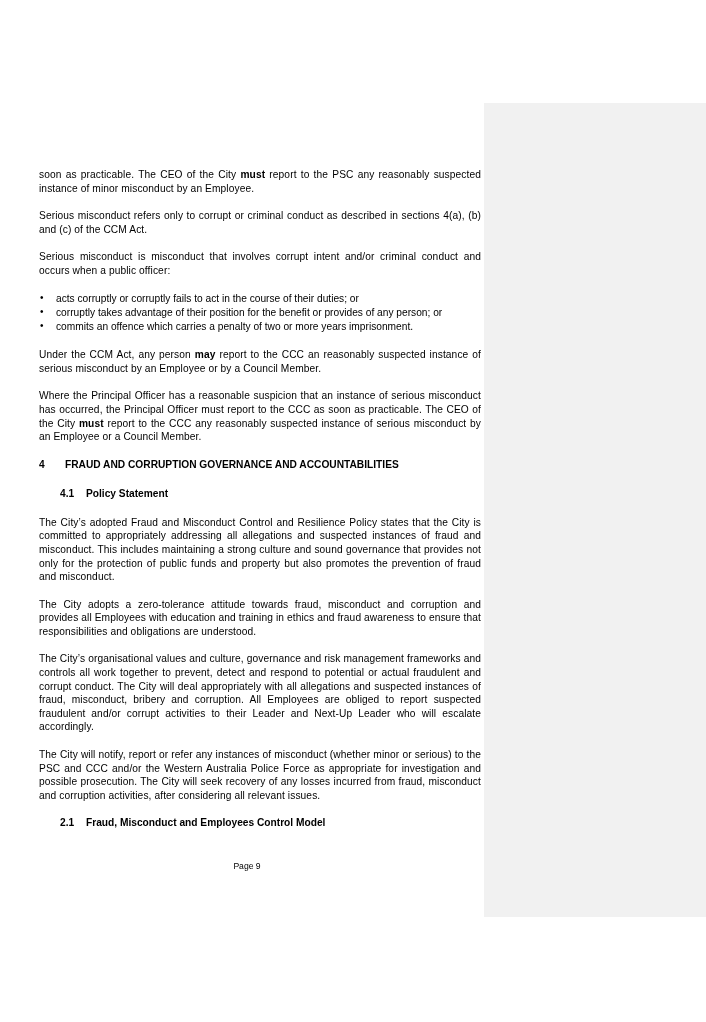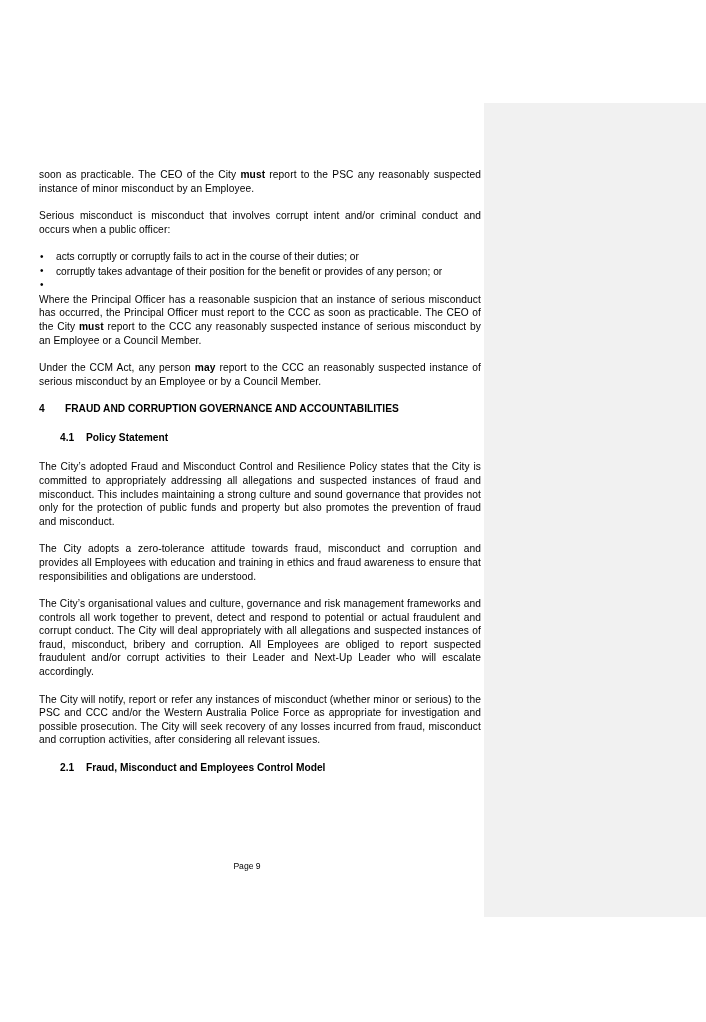--- a/index.html
+++ b/index.html
@@ -128,28 +128,29 @@
 </style>
 </head>
 <body>
 
 <div id="grey-panel"></div>
 
 <div id="page">
 
   <div id="content">
       <p class="body-text"><span>soon as practicable.  The CEO of the City </span><b>must</b><span> report to the PSC any reasonably suspected instance of minor misconduct by an Employee.</span></p>
+      <p class="body-text"><span>Serious misconduct refers only to corrupt or criminal conduct as described in sections 4(a), (b) and (c) of the CCM Act.</span></p>
       <p class="body-text"><span>Serious misconduct is misconduct that involves corrupt intent and/or criminal conduct and occurs when a public officer:</span></p>
       <ul class="bullets">
         <li><span class="bullet-mark">•</span><span>acts corruptly or corruptly fails to act in the course of their duties; or</span></li>
         <li><span class="bullet-mark">•</span><span>corruptly takes advantage of their position for the benefit or provides of any person; or</span></li>
-        <li><span class="bullet-mark">•</span></li>
+        <li><span class="bullet-mark">•</span><span>commits an offence which carries a penalty of two or more years imprisonment.</span></li>
       </ul>
+      <p class="body-text"><span>Under the CCM Act, any person </span><b>may</b><span> report to the CCC an reasonably suspected instance of serious misconduct by an Employee or by a Council Member.</span></p>
       <p class="body-text"><span>Where the Principal Officer has a reasonable suspicion that an instance of serious misconduct has occurred, the Principal Officer must report to the CCC as soon as practicable.  The CEO of the City </span><b>must</b><span> report to the CCC any reasonably suspected instance of serious misconduct by an Employee or a Council Member.</span></p>
-      <p class="body-text"><span>Under the CCM Act, any person </span><b>may</b><span> report to the CCC an reasonably suspected instance of serious misconduct by an Employee or by a Council Member.</span></p>
       <div class="heading level1">
         <span class="num">4</span>
         <span class="label">FRAUD AND CORRUPTION GOVERNANCE AND ACCOUNTABILITIES</span>
       </div>
       <div class="heading level2">
         <span class="num">4.1</span>
         <span class="label">Policy Statement</span>
       </div>
       <p class="body-text"><span>The City’s adopted Fraud and Misconduct Control and Resilience Policy states that the City is committed to appropriately addressing all allegations and suspected instances of fraud and misconduct.  This includes maintaining a strong culture and sound governance that provides not only for the protection of public funds and property but also promotes the prevention of fraud and misconduct.</span></p>
       <p class="body-text"><span>The City adopts a zero-tolerance attitude towards fraud, misconduct and corruption and provides all Employees with education and training in ethics and fraud awareness to ensure that responsibilities and obligations are understood.</span></p>

